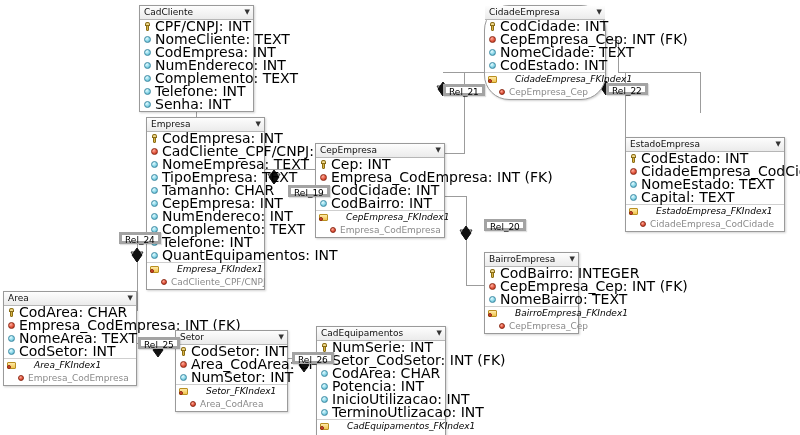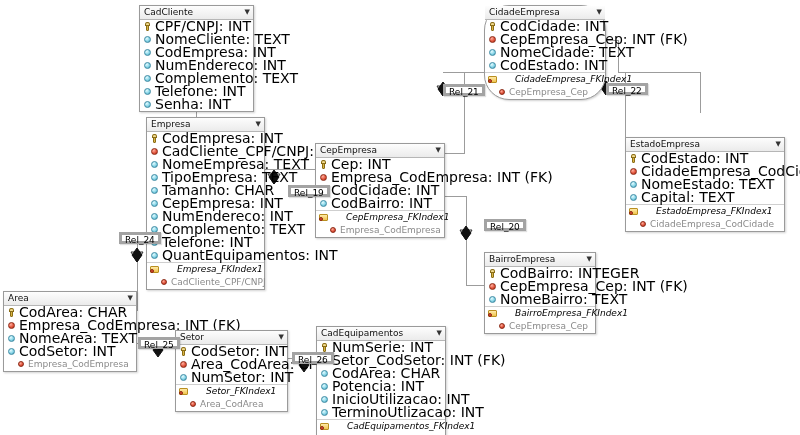--- a/index.html
+++ b/index.html
@@ -423,21 +423,21 @@
           <span class="ic ic-idx"></span>
           <span class="lbl">EstadoEmpresa_FKIndex1</span>
         </div>
       <div class="idx-child">
           <span class="ic ic-small ic-fk"></span>
           <span class="lbl">CidadeEmpresa_CodCidade</span>
         </div>
     </div>
   </div>
 
-  <div class="entity" style="left:484px;top:252px;width:112px;">
+  <div class="entity" style="left:484px;top:252px;width:95px;">
     <div class="title">
       <span>BairroEmpresa</span>
       <span class="caret">▼</span>
     </div>
     <div class="rows">
       <div class="row">
           <span class="ic ic-pk"></span>
           <span class="lbl">CodBairro: INTEGER</span>
         </div>
       <div class="row">
@@ -473,20 +473,24 @@
           <span class="ic ic-fk"></span>
           <span class="lbl">Empresa_CodEmpresa: INT (FK)</span>
         </div>
       <div class="row">
           <span class="ic ic-attr"></span>
           <span class="lbl">NomeArea: TEXT</span>
         </div>
       <div class="row">
           <span class="ic ic-attr"></span>
           <span class="lbl">CodSetor: INT</span>
+        </div>
+      <div class="idx-row">
+          <span class="ic ic-idx"></span>
+          <span class="lbl">Area_FKIndex1</span>
         </div>
       <div class="idx-child">
           <span class="ic ic-small ic-fk"></span>
           <span class="lbl">Empresa_CodEmpresa</span>
         </div>
     </div>
   </div>
 
   <div class="entity" style="left:175px;top:330px;width:113px;">
     <div class="title">

